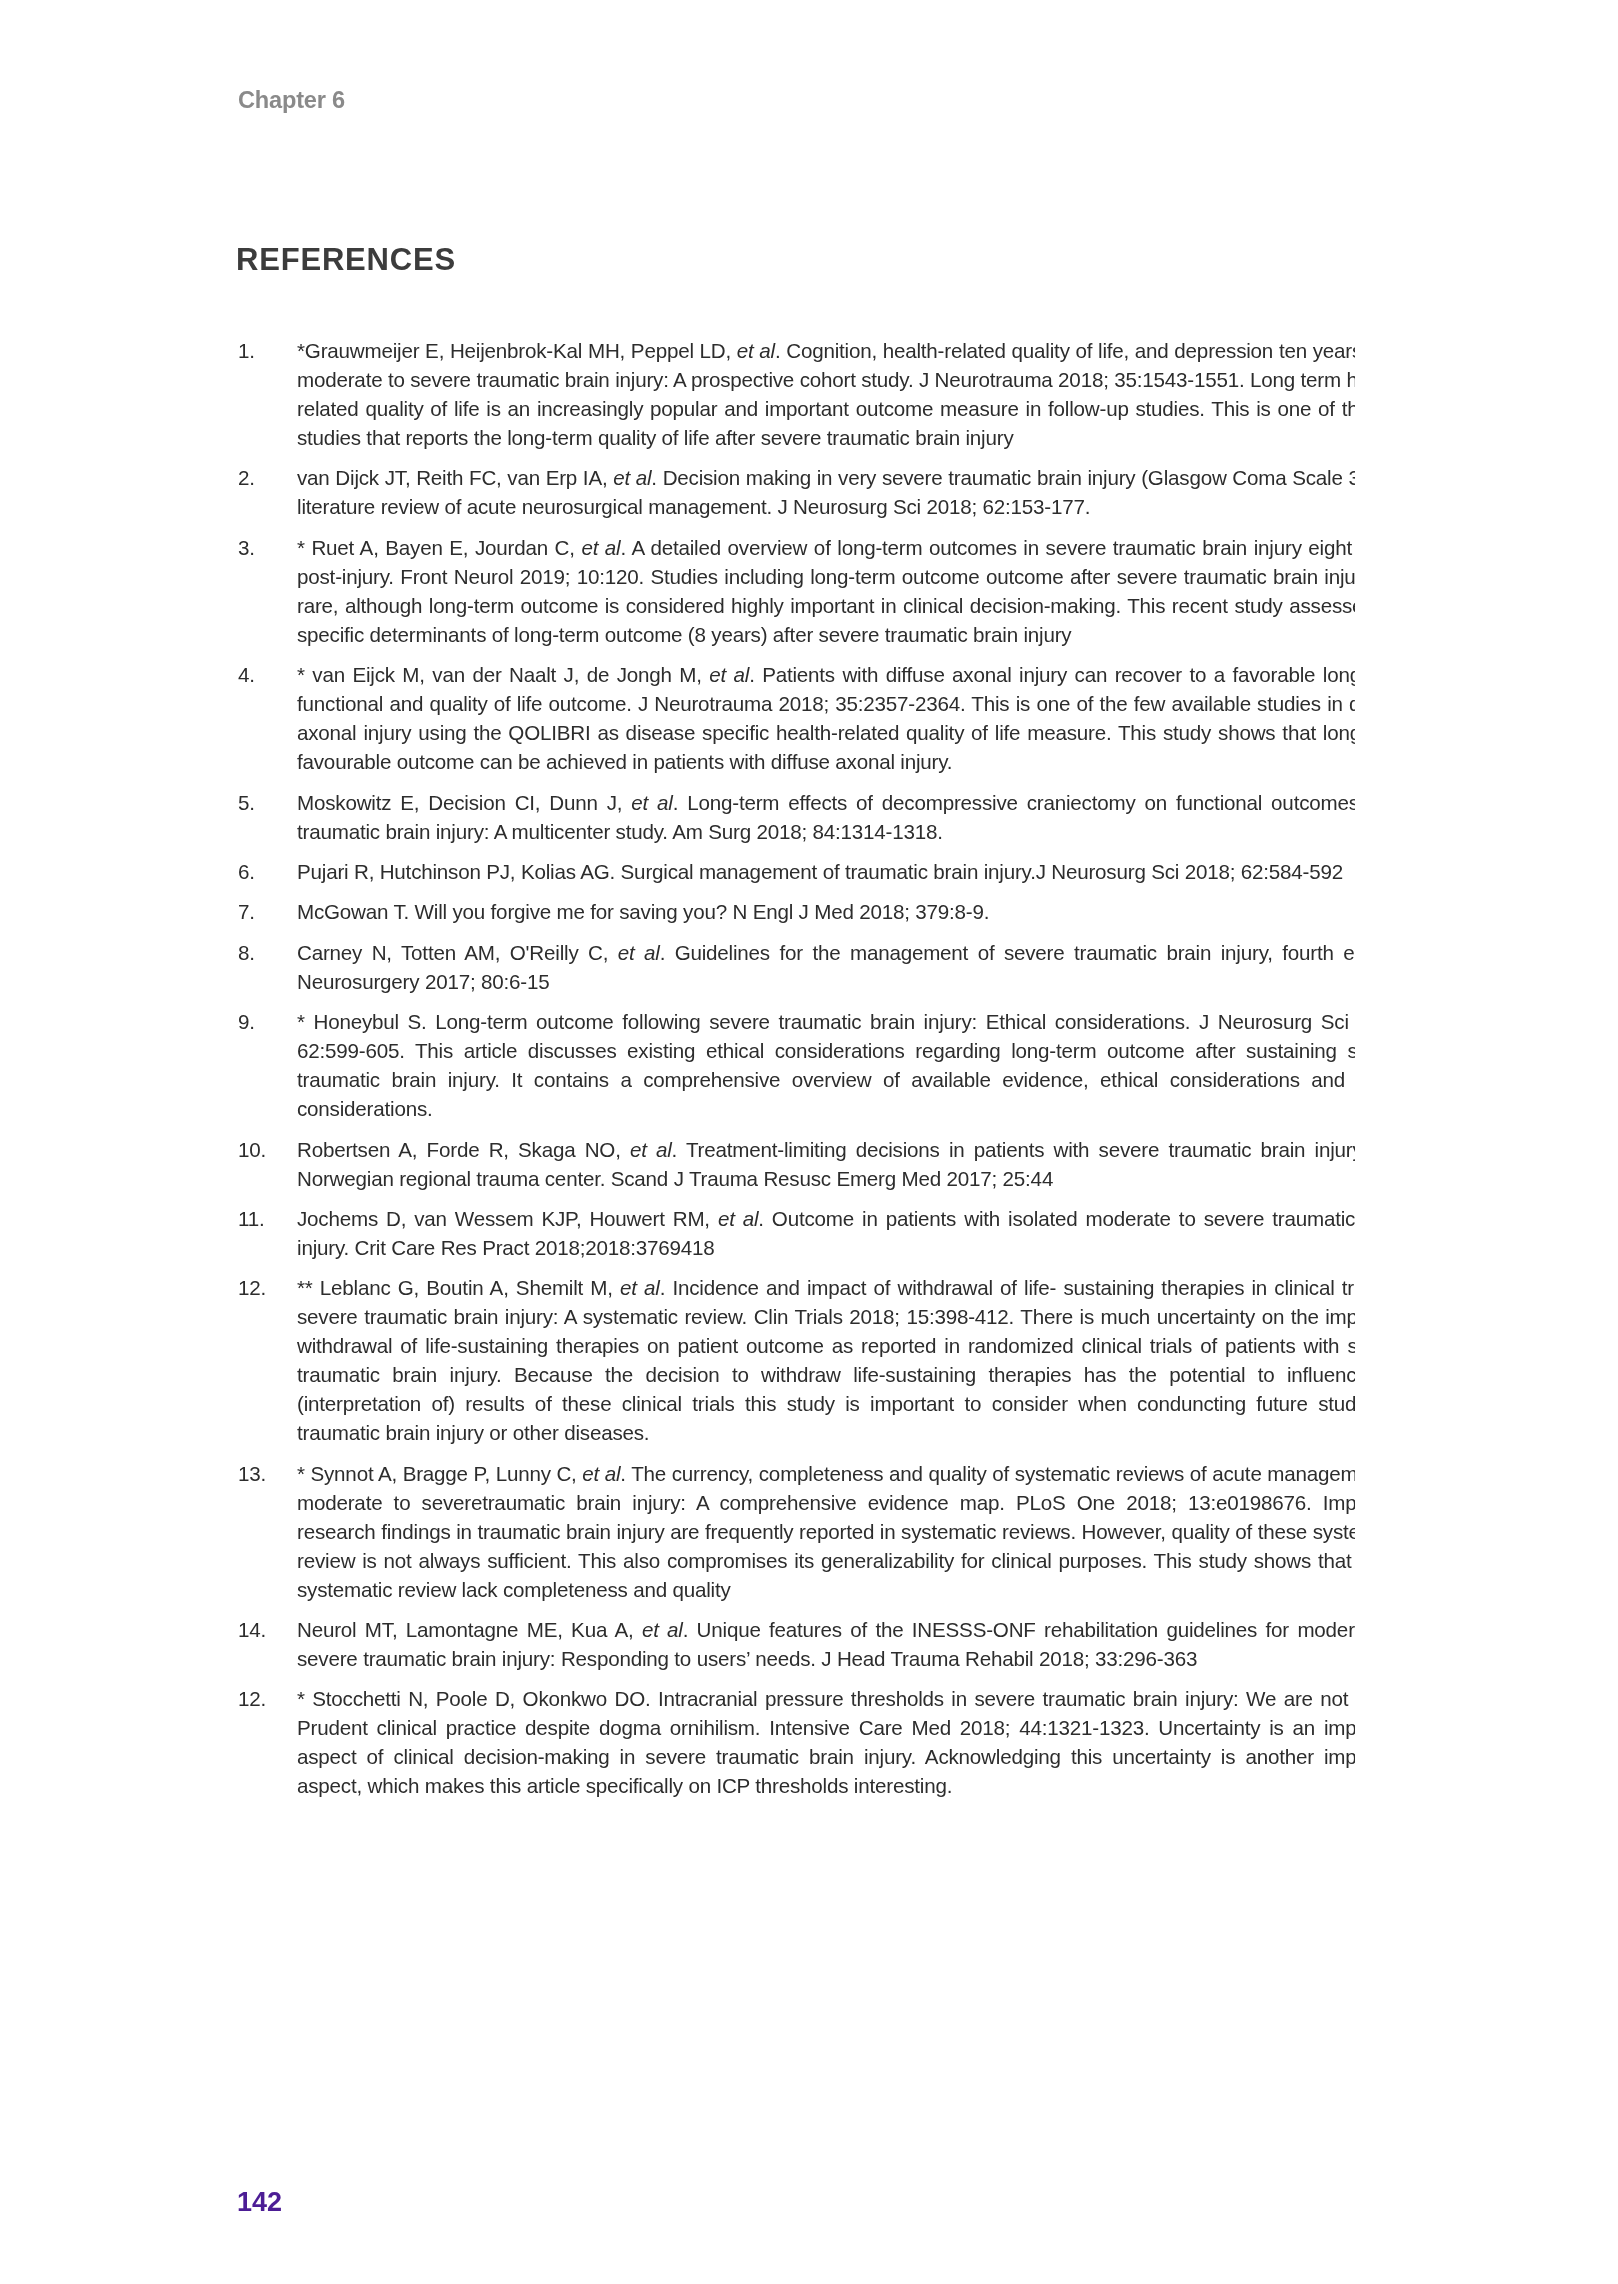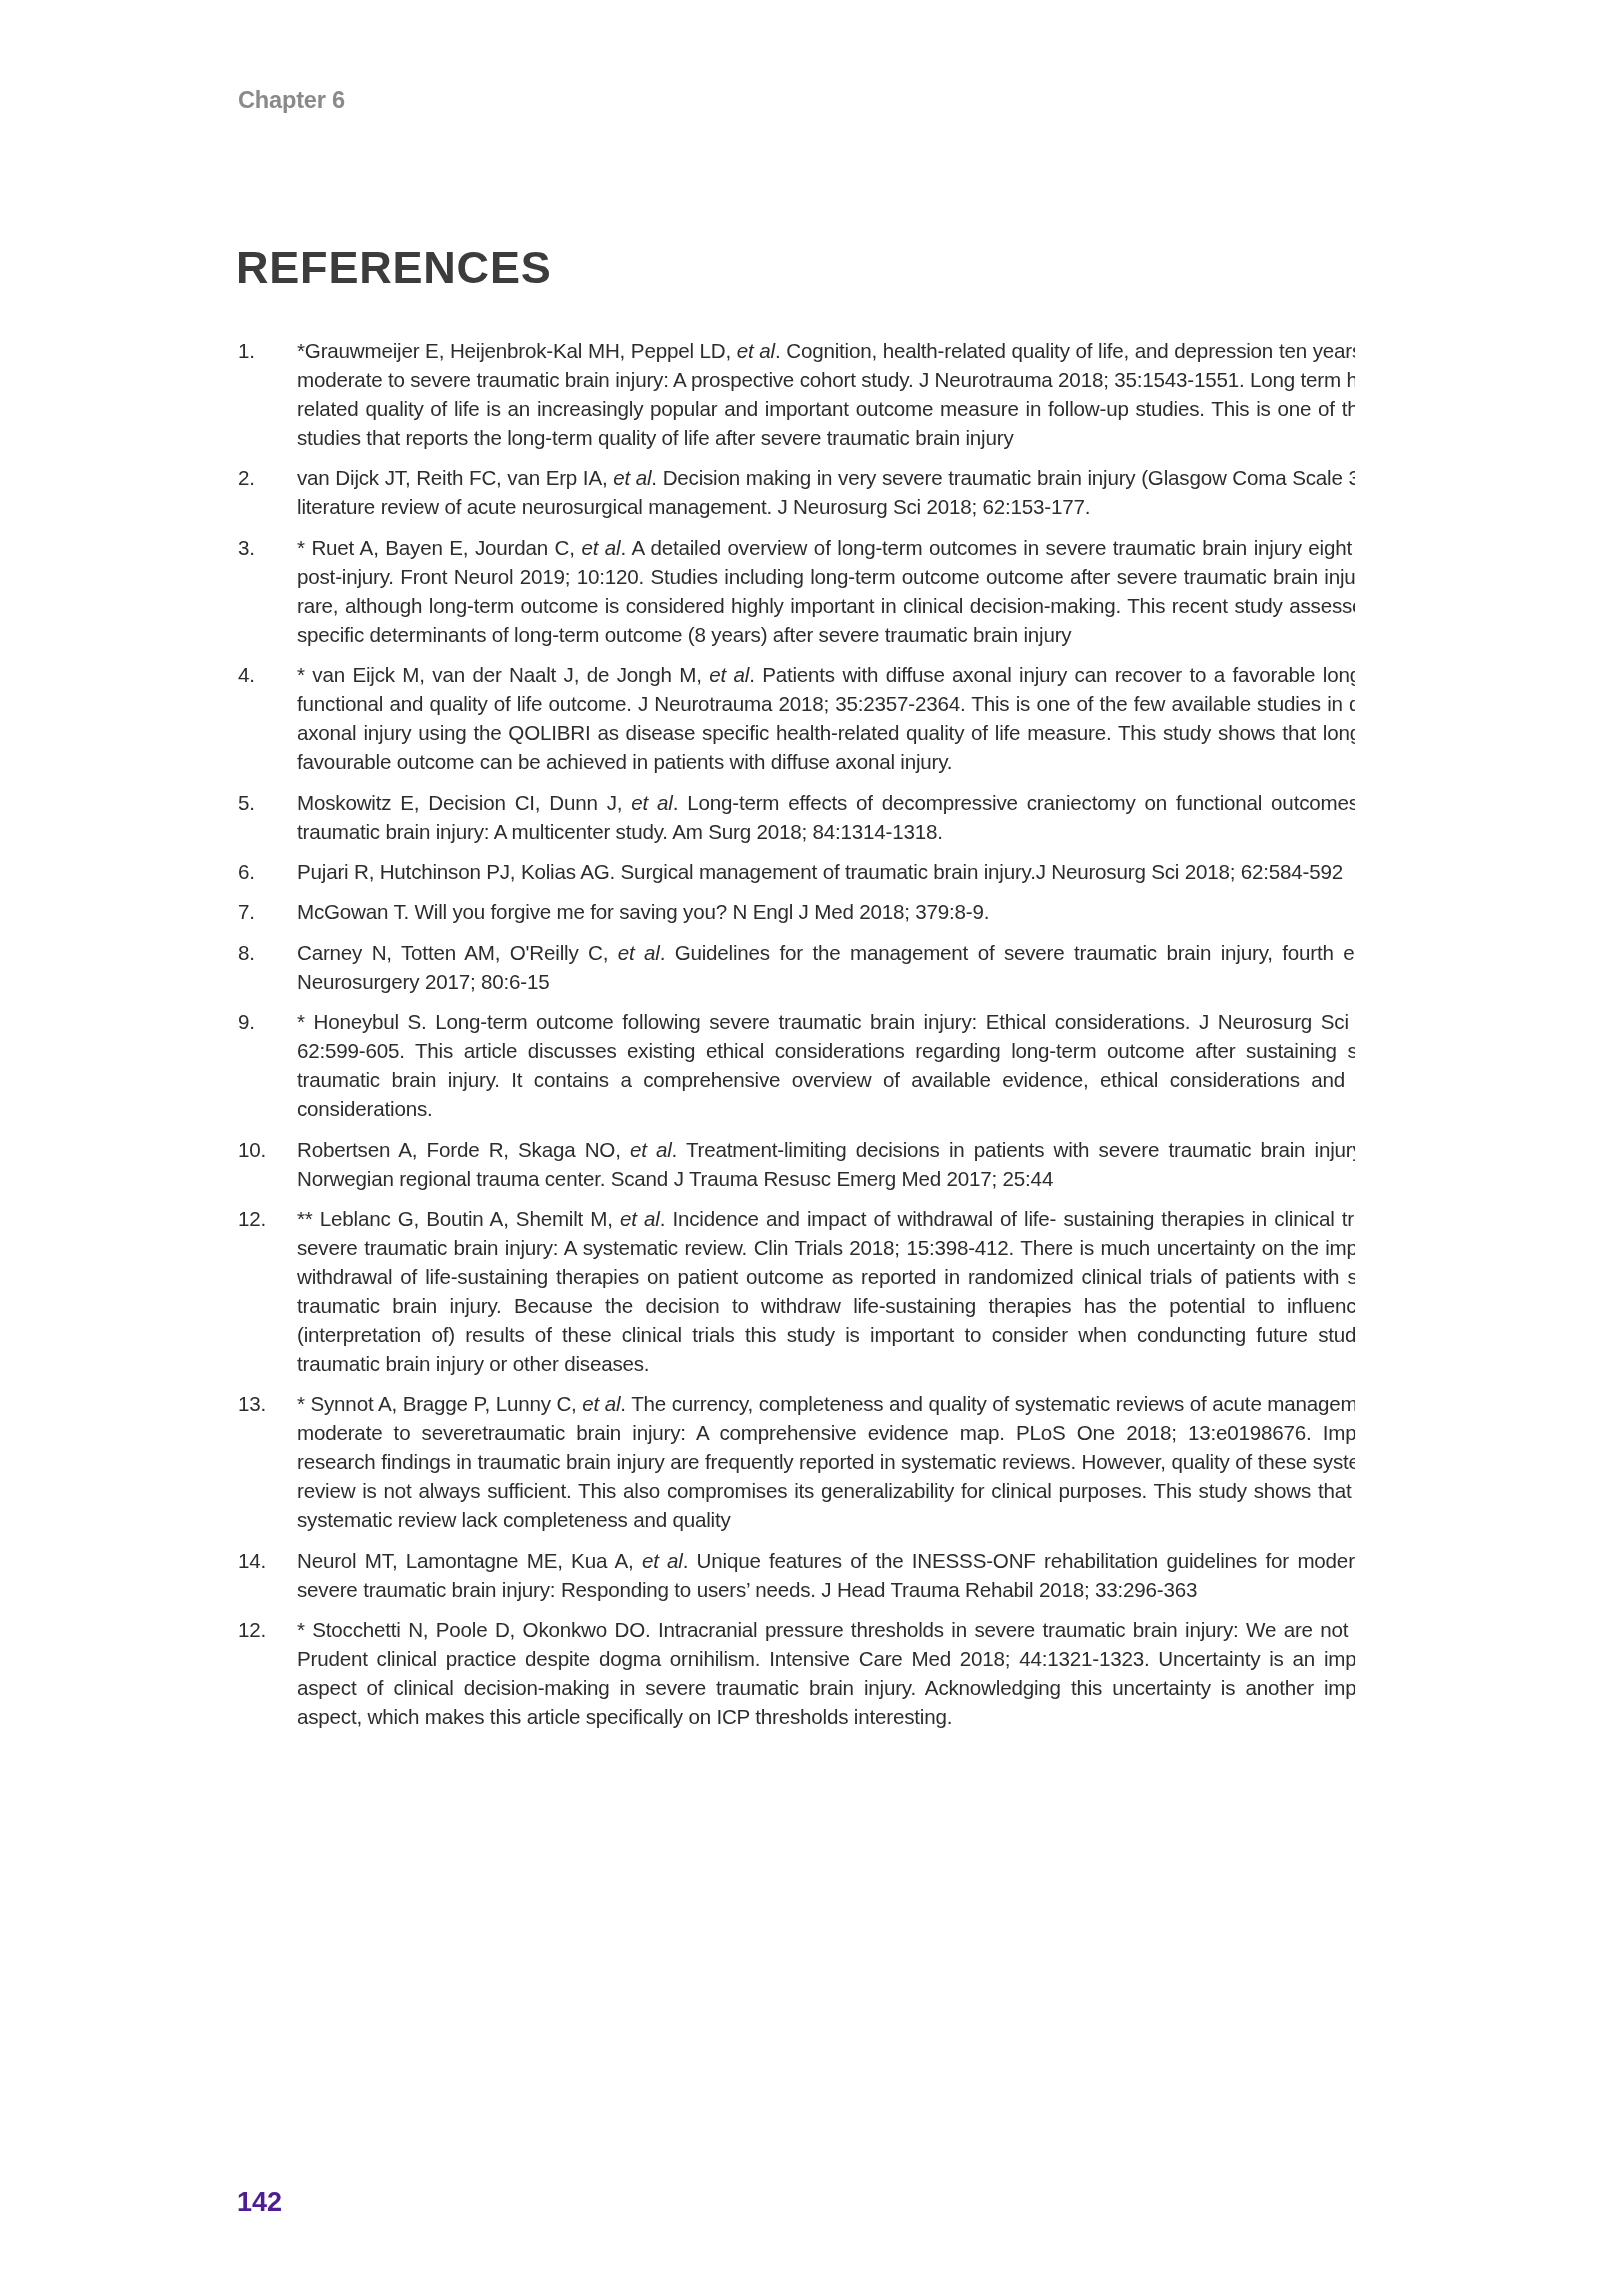--- a/index.html
+++ b/index.html
@@ -22,21 +22,21 @@
     font-size: 23.6px;
     font-weight: bold;
     color: #8a8a8a;
     letter-spacing: -0.2px;
   }
   .page-title {
     position: absolute;
     left: 236px;
     top: 242px;
     margin: 0;
-    font-size: 45px;
+    font-size: 31px;
     font-weight: bold;
     color: #3c3c3c;
     letter-spacing: 0.8px;
   }
   .ref-list {
     position: absolute;
     left: 238px;
     top: 336px;
     width: 1170px;
     margin: 0;
@@ -114,20 +114,24 @@
       </li>
       <li class="ref-item">
         <span class="ref-number">9.</span>
         <span class="ref-text"><span>* Honeybul S. Long-term outcome following severe traumatic brain injury: Ethical considerations. J Neurosurg Sci 2018; 62:599-605. This article discusses existing ethical considerations regarding long-term outcome after sustaining severe traumatic brain injury. It contains a comprehensive overview of available evidence, ethical considerations and future considerations.</span></span>
       </li>
       <li class="ref-item">
         <span class="ref-number">10.</span>
         <span class="ref-text"><span>Robertsen A, Forde R, Skaga NO, </span><em>et al</em><span>. Treatment-limiting decisions in patients with severe traumatic brain injury in a Norwegian regional trauma center. Scand J Trauma Resusc Emerg Med 2017; 25:44</span></span>
       </li>
       <li class="ref-item">
+        <span class="ref-number">11.</span>
+        <span class="ref-text"><span>Jochems D, van Wessem KJP, Houwert RM, </span><em>et al</em><span>. Outcome in patients with isolated moderate to severe traumatic brain injury. Crit Care Res Pract 2018;2018:3769418</span></span>
+      </li>
+      <li class="ref-item">
         <span class="ref-number">12.</span>
         <span class="ref-text"><span>** Leblanc G, Boutin A, Shemilt M, </span><em>et al</em><span>. Incidence and impact of withdrawal of life- sustaining therapies in clinical trials of severe traumatic brain injury: A systematic review. Clin Trials 2018; 15:398-412. There is much uncertainty on the impact of withdrawal of life-sustaining therapies on patient outcome as reported in randomized clinical trials of patients with severe traumatic brain injury. Because the decision to withdraw life-sustaining therapies has the potential to influence the (interpretation of) results of these clinical trials this study is important to consider when conduncting future studies in traumatic brain injury or other diseases.</span></span>
       </li>
       <li class="ref-item">
         <span class="ref-number">13.</span>
         <span class="ref-text"><span>* Synnot A, Bragge P, Lunny C, </span><em>et al</em><span>. The currency, completeness and quality of systematic reviews of acute management of moderate to severetraumatic brain injury: A comprehensive evidence map. PLoS One 2018; 13:e0198676. Important research findings in traumatic brain injury are frequently reported in systematic reviews. However, quality of these systematic review is not always sufficient. This also compromises its generalizability for clinical purposes. This study shows that many systematic review lack completeness and quality</span></span>
       </li>
       <li class="ref-item">
         <span class="ref-number">14.</span>
         <span class="ref-text"><span>Neurol MT, Lamontagne ME, Kua A, </span><em>et al</em><span>. Unique features of the INESSS-ONF rehabilitation guidelines for moderate to severe traumatic brain injury: Responding to users’ needs. J Head Trauma Rehabil 2018; 33:296-363</span></span>

